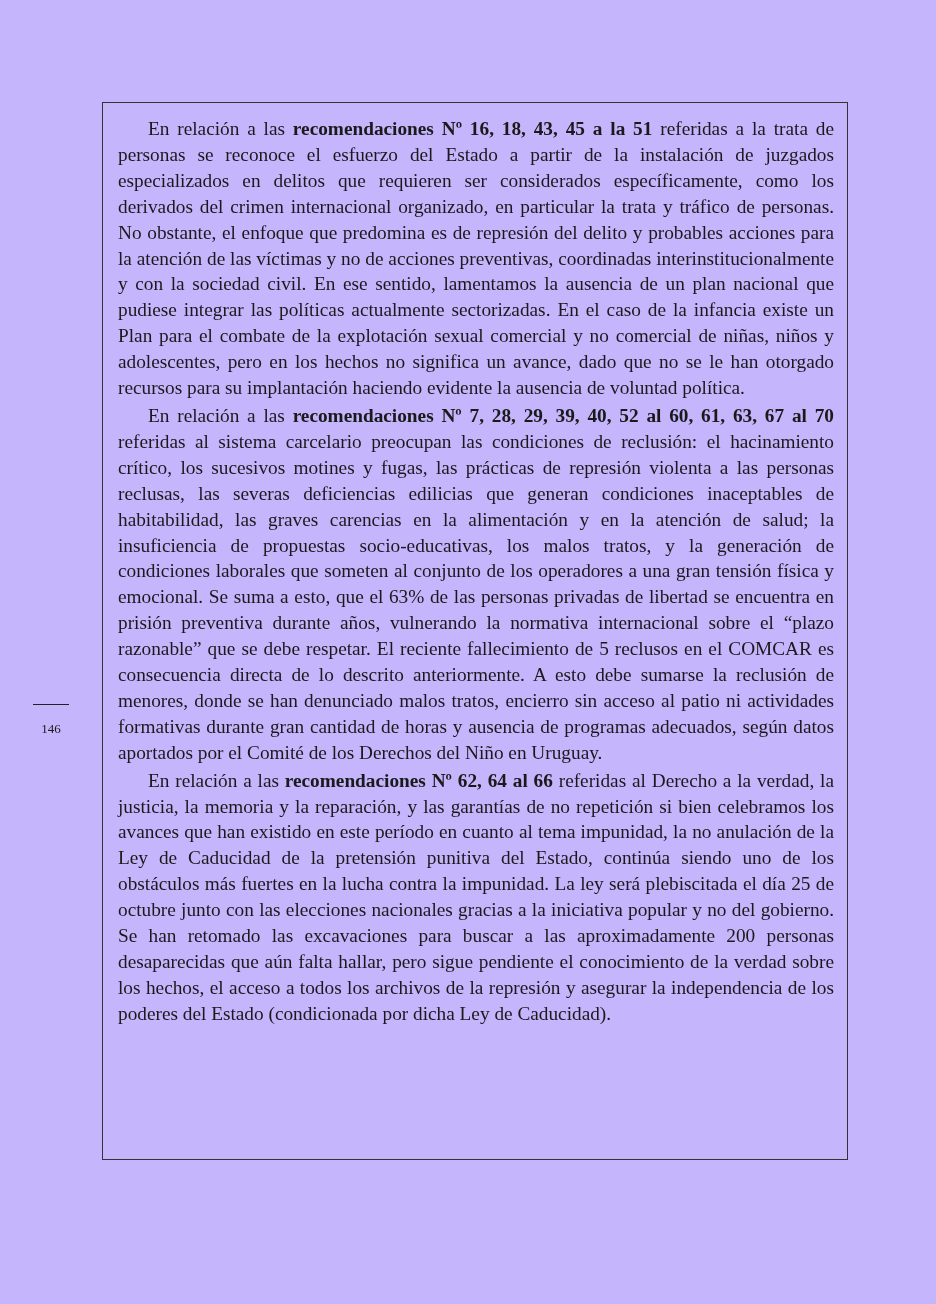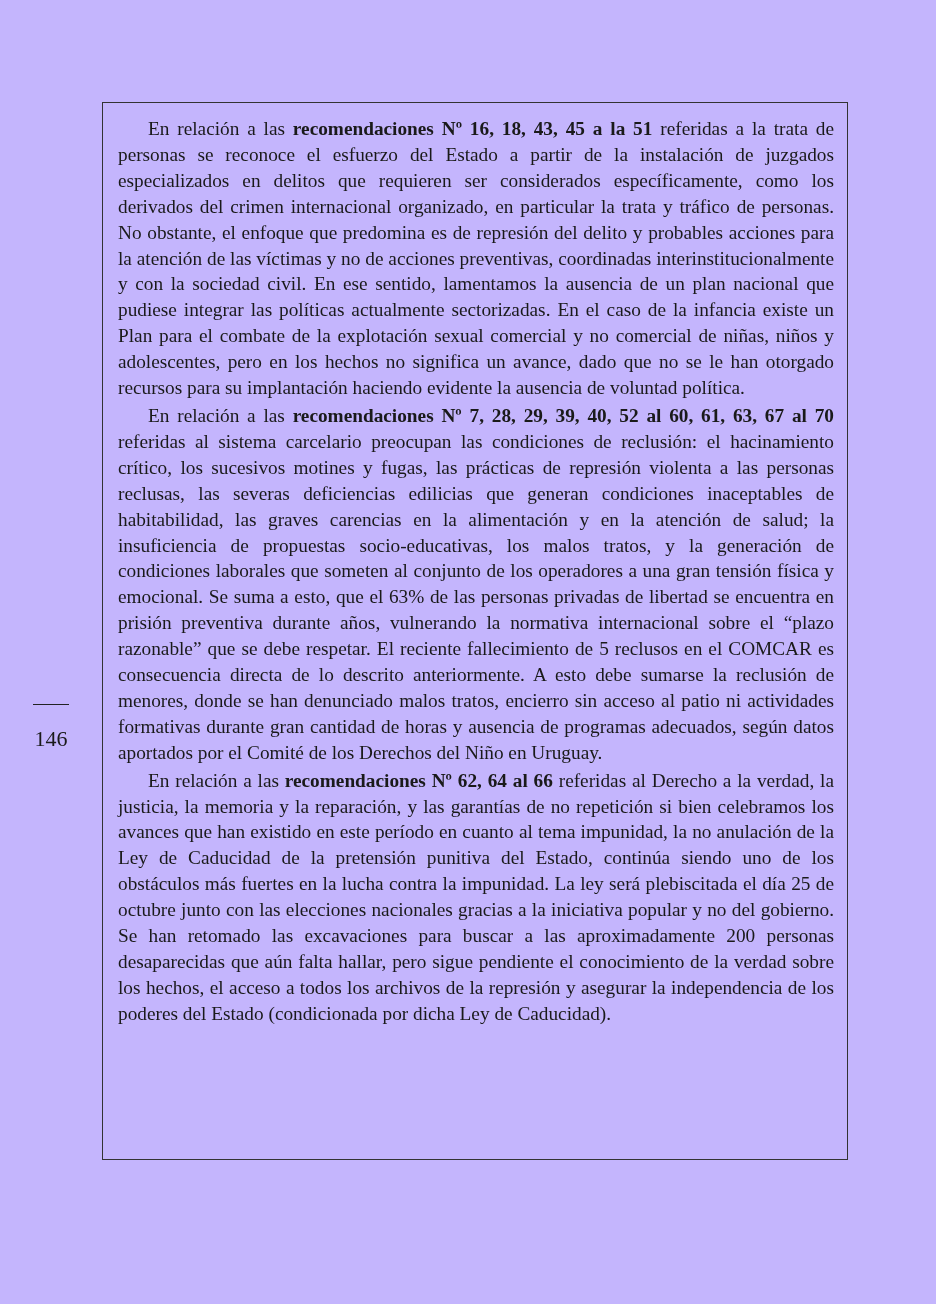--- a/index.html
+++ b/index.html
@@ -14,22 +14,22 @@
     font-family: "Liberation Serif", "DejaVu Serif", serif;
     font-size: 19.3px; line-height: 25.9px; color: #1a1a1a;
     text-align: justify; hyphens: manual;
   }
   .text p { margin: 0 0 2px 0; text-indent: 30px; }
   .text b { font-weight: bold; }
   .pagenum {
     position: absolute; left: 33px; top: 704px; width: 36px;
     border-top: 1.5px solid #222;
     font-family: "Liberation Serif", "DejaVu Serif", serif;
-    font-size: 22px; line-height: 28px; color: #1a1a1a; text-align: center;
-    padding-top: 20px;
+    font-size: 13px; line-height: 28px; color: #1a1a1a; text-align: center;
+    padding-top: 10px;
   }
 </style>
 </head>
 <body>
 
 <div class="page">
   <div class="box"></div>
   <div class="text">
     <p><span>En relación a las </span><b>recomendaciones Nº 16, 18, 43, 45 a la 51</b><span> referidas a la trata de personas se reconoce el esfuerzo del Estado a partir de la instalación de juzgados especializados en delitos que requieren ser considerados específicamente, como los derivados del crimen internacional organizado, en particular la trata y tráfico de personas. No obstante, el enfoque que predomina es de represión del delito y probables acciones para la atención de las víctimas y no de acciones preventivas, coordinadas interinstitucionalmente y con la sociedad civil. En ese sentido, la­mentamos la ausencia de un plan nacional que pudiese integrar las políticas ac­tualmente sectorizadas. En el caso de la infancia existe un Plan para el combate de la explotación sexual comercial y no comercial de niñas, niños y adolescentes, pero en los hechos no significa un avance, dado que no se le han otorgado recursos para su implantación haciendo evidente la ausencia de voluntad política.</span></p>
     <p><span>En relación a las </span><b>recomendaciones Nº 7, 28, 29, 39, 40, 52 al 60, 61, 63, 67 al 70</b><span> referidas al sistema carcelario preocupan las condiciones de reclusión: el ha­cinamiento crítico, los sucesivos motines y fugas, las prácticas de represión violenta a las personas reclusas, las severas deficiencias edilicias que generan condiciones inaceptables de habitabilidad, las graves carencias en la alimentación y en la aten­ción de salud; la insuficiencia de propuestas socio-educativas, los malos tratos, y la generación de condiciones laborales que someten al conjunto de los operadores a una gran tensión física y emocional. Se suma a esto, que el 63% de las personas privadas de libertad se encuentra en prisión preventiva durante años, vulnerando la normativa internacional sobre el “plazo razonable” que se debe respetar. El re­ciente fallecimiento de 5 reclusos en el COMCAR es consecuencia directa de lo descrito anteriormente. A esto debe sumarse la reclusión de menores, donde se han denunciado malos tratos, encierro sin acceso al patio ni actividades formativas du­rante gran cantidad de horas y ausencia de programas adecuados, según datos aportados por el Comité de los Derechos del Niño en Uruguay.</span></p>

